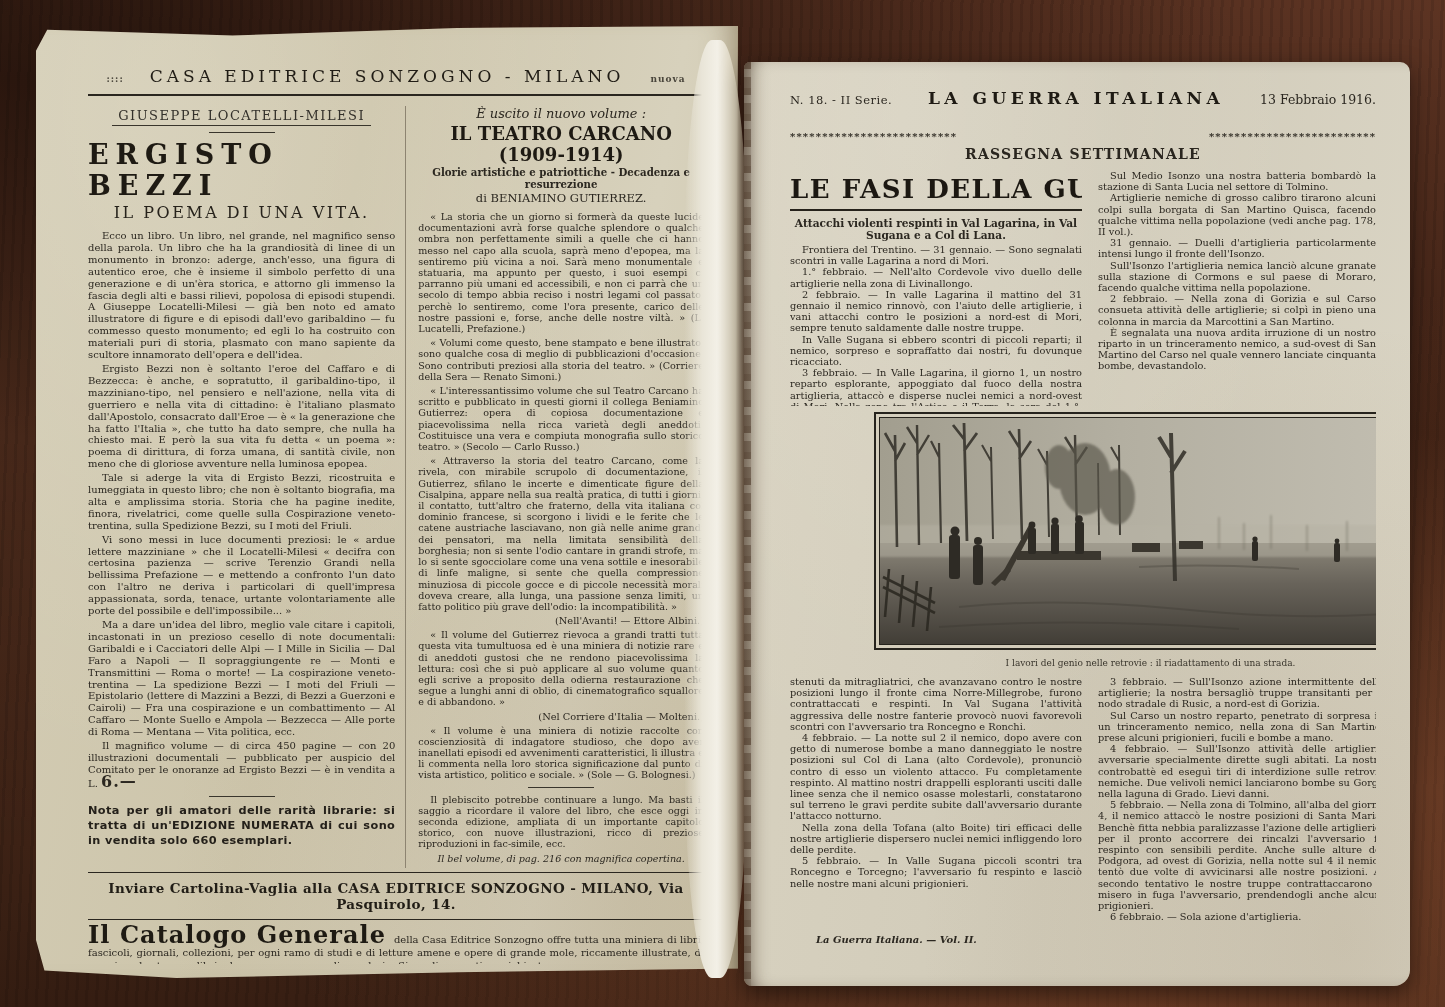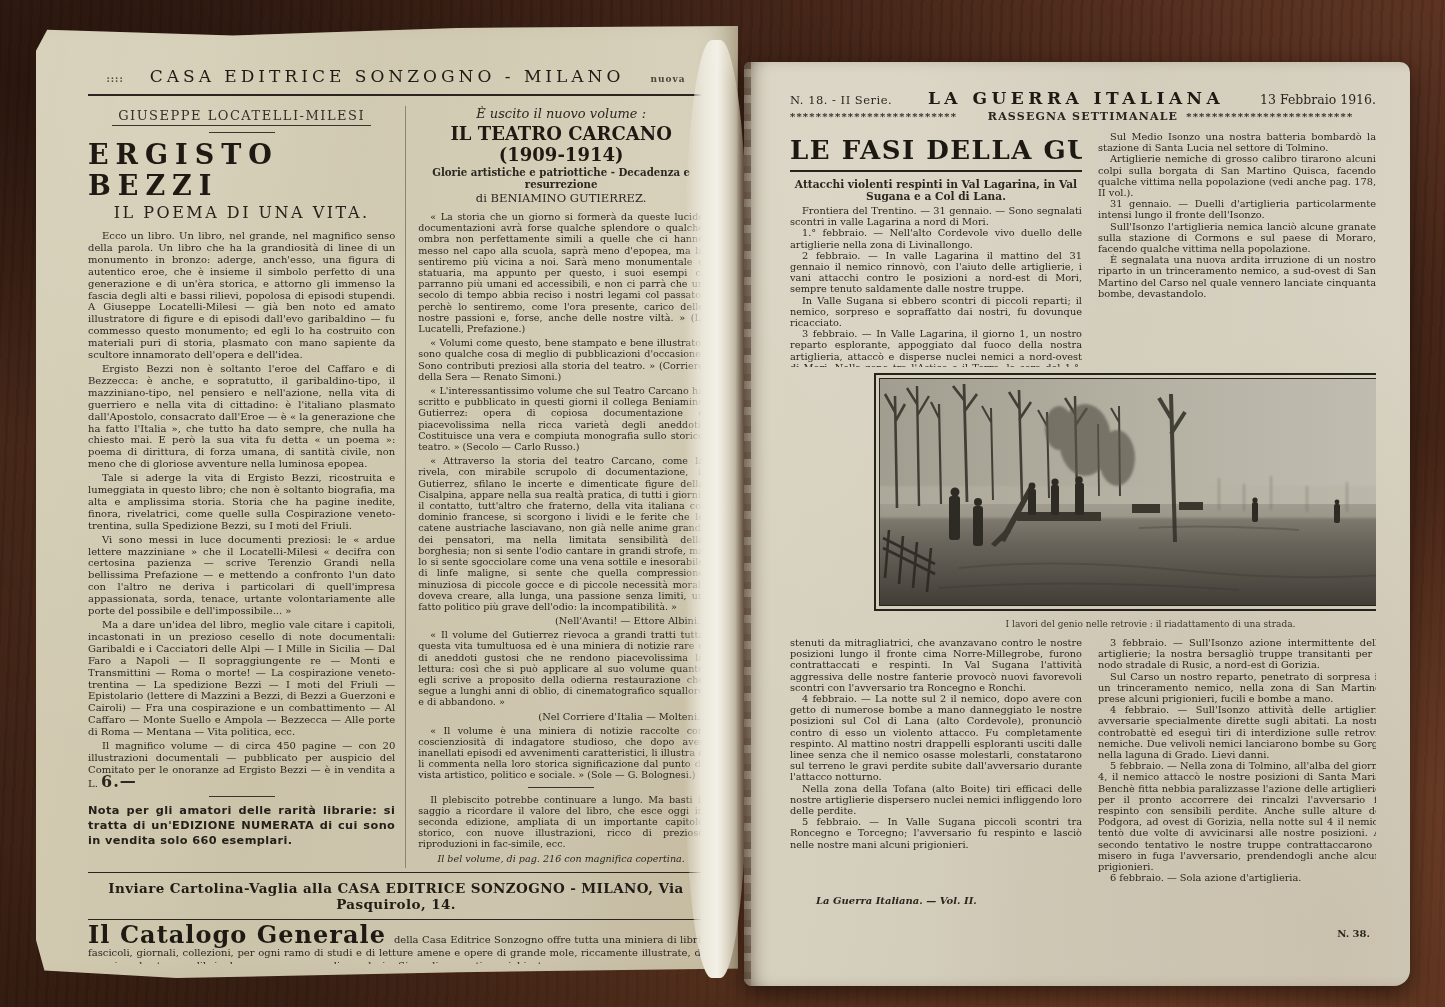--- a/index.html
+++ b/index.html
@@ -77,21 +77,21 @@
   .catalog{margin:8px 0 0;font-size:10px;line-height:13px;text-align:justify;}
   .catalog-title{font-size:24px;font-weight:bold;letter-spacing:1px;color:#1e1a13;padding-right:8px;}
   
   .rp-inner{position:absolute;left:46px;top:26px;width:586px;height:876px;overflow:hidden;}
   .rp-head{display:flex;align-items:baseline;}
   .rp-issue{font-size:11.5px;letter-spacing:.5px;white-space:nowrap;}
   .rp-masthead{flex:1;text-align:center;font-size:17px;font-weight:bold;letter-spacing:4.5px;color:#1e1a13;}
   .rp-date{font-size:12.5px;white-space:nowrap;}
   .rp-stars{display:flex;align-items:center;margin-top:2px;font-weight:bold;color:#2a261f;}
   .stars{flex:1;font-size:10px;letter-spacing:1.2px;overflow:hidden;white-space:nowrap;}
-  .rassegna{font-size:11px;letter-spacing:1.2px;font-weight:bold;padding:0 8px;white-space:nowrap;}
+  .rassegna{font-size:14px;letter-spacing:1.2px;font-weight:bold;padding:0 8px;white-space:nowrap;margin-top:36px;}
   .rp-body{position:relative;height:832px;}
   .rp-colA{position:absolute;left:0;top:12px;width:292px;height:232px;overflow:hidden;}
   .rp-colB{position:absolute;left:308px;top:8px;width:278px;height:236px;overflow:hidden;}
   .war-headline{font-size:26px;font-weight:bold;letter-spacing:1.5px;color:#1c1812;
     border-bottom:2px solid #26221b;padding-bottom:5px;margin:0 0 6px;white-space:nowrap;}
   .lead{font-weight:bold;font-size:10.6px;line-height:12px;text-align:center;margin:0 0 3px;}
   .entry{font-size:9.8px;line-height:11.2px;text-align:justify;text-indent:12px;margin:0;}
   .photo-frame{position:absolute;left:84px;top:250px;width:547px;
     border:2px solid #26231d;padding:3px;background:rgba(210,203,184,.4);}
   .photo-frame svg{display:block;}
@@ -185,20 +185,21 @@
         <p class="entry">2 febbraio. — In valle Lagarina il mattino del 31 gennaio il nemico rinnovò, con l'aiuto delle artiglierie, i vani attacchi contro le posizioni a nord-est di Mori, sempre tenuto saldamente dalle nostre truppe.</p>
         <p class="entry">In Valle Sugana si ebbero scontri di piccoli reparti; il nemico, sorpreso e sopraffatto dai nostri, fu dovunque ricacciato.</p>
         <p class="entry">3 febbraio. — In Valle Lagarina, il giorno 1, un nostro reparto esplorante, appoggiato dal fuoco della nostra artiglieria, attaccò e disperse nuclei nemici a nord-ovest di Mori. Nella zona tra l'Astico e il Torra, la sera del 1.°, drappelli nemici in vesti bianche, so-</p>
       </div>
 
       <div class="rp-colB">
         <p class="entry">Sul Medio Isonzo una nostra batteria bombardò la stazione di Santa Lucia nel settore di Tolmino.</p>
         <p class="entry">Artiglierie nemiche di grosso calibro tirarono alcuni colpi sulla borgata di San Martino Quisca, facendo qualche vittima nella popolazione (vedi anche pag. 178, II vol.).</p>
         <p class="entry">31 gennaio. — Duelli d'artiglieria particolarmente intensi lungo il fronte dell'Isonzo.</p>
         <p class="entry">Sull'Isonzo l'artiglieria nemica lanciò alcune granate sulla stazione di Cormons e sul paese di Moraro, facendo qualche vittima nella popolazione.</p>
+        <p class="entry">2 febbraio. — Nella zona di Gorizia e sul Carso consueta attività delle artiglierie; si colpì in pieno una colonna in marcia da Marcottini a San Martino.</p>
         <p class="entry">È segnalata una nuova ardita irruzione di un nostro riparto in un trinceramento nemico, a sud-ovest di San Martino del Carso nel quale vennero lanciate cinquanta bombe, devastandolo.</p>
       </div>
 
       <div class="photo-frame">
         <svg width="537" height="228" viewBox="0 0 537 228" xmlns="http://www.w3.org/2000/svg">
           <defs>
             <linearGradient id="sky" x1="0" y1="0" x2="1" y2="0">
               <stop offset="0" stop-color="#a29e8f"></stop>
               <stop offset="0.45" stop-color="#b3afa1"></stop>
               <stop offset="1" stop-color="#c2beb1"></stop>

